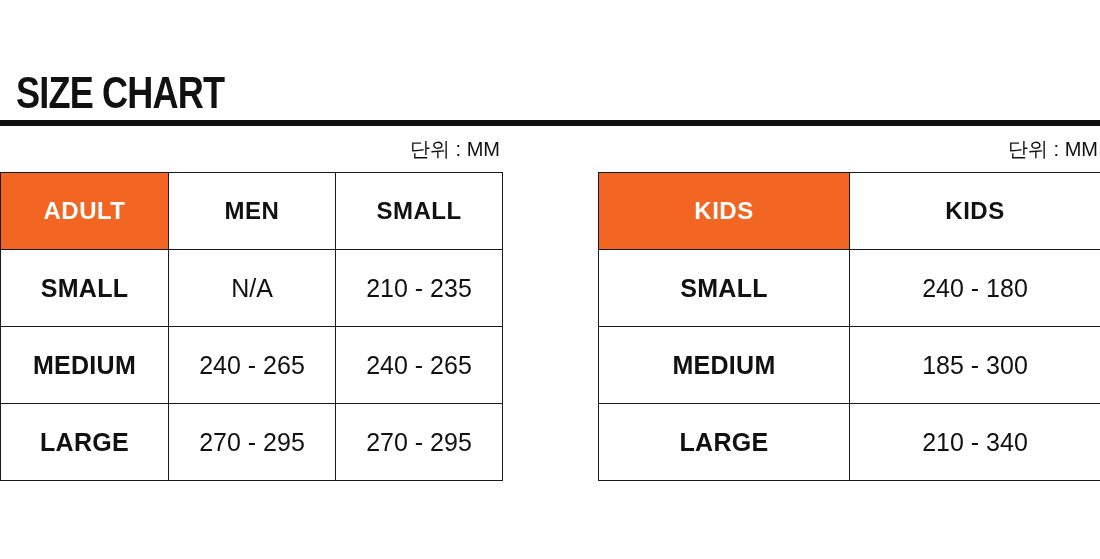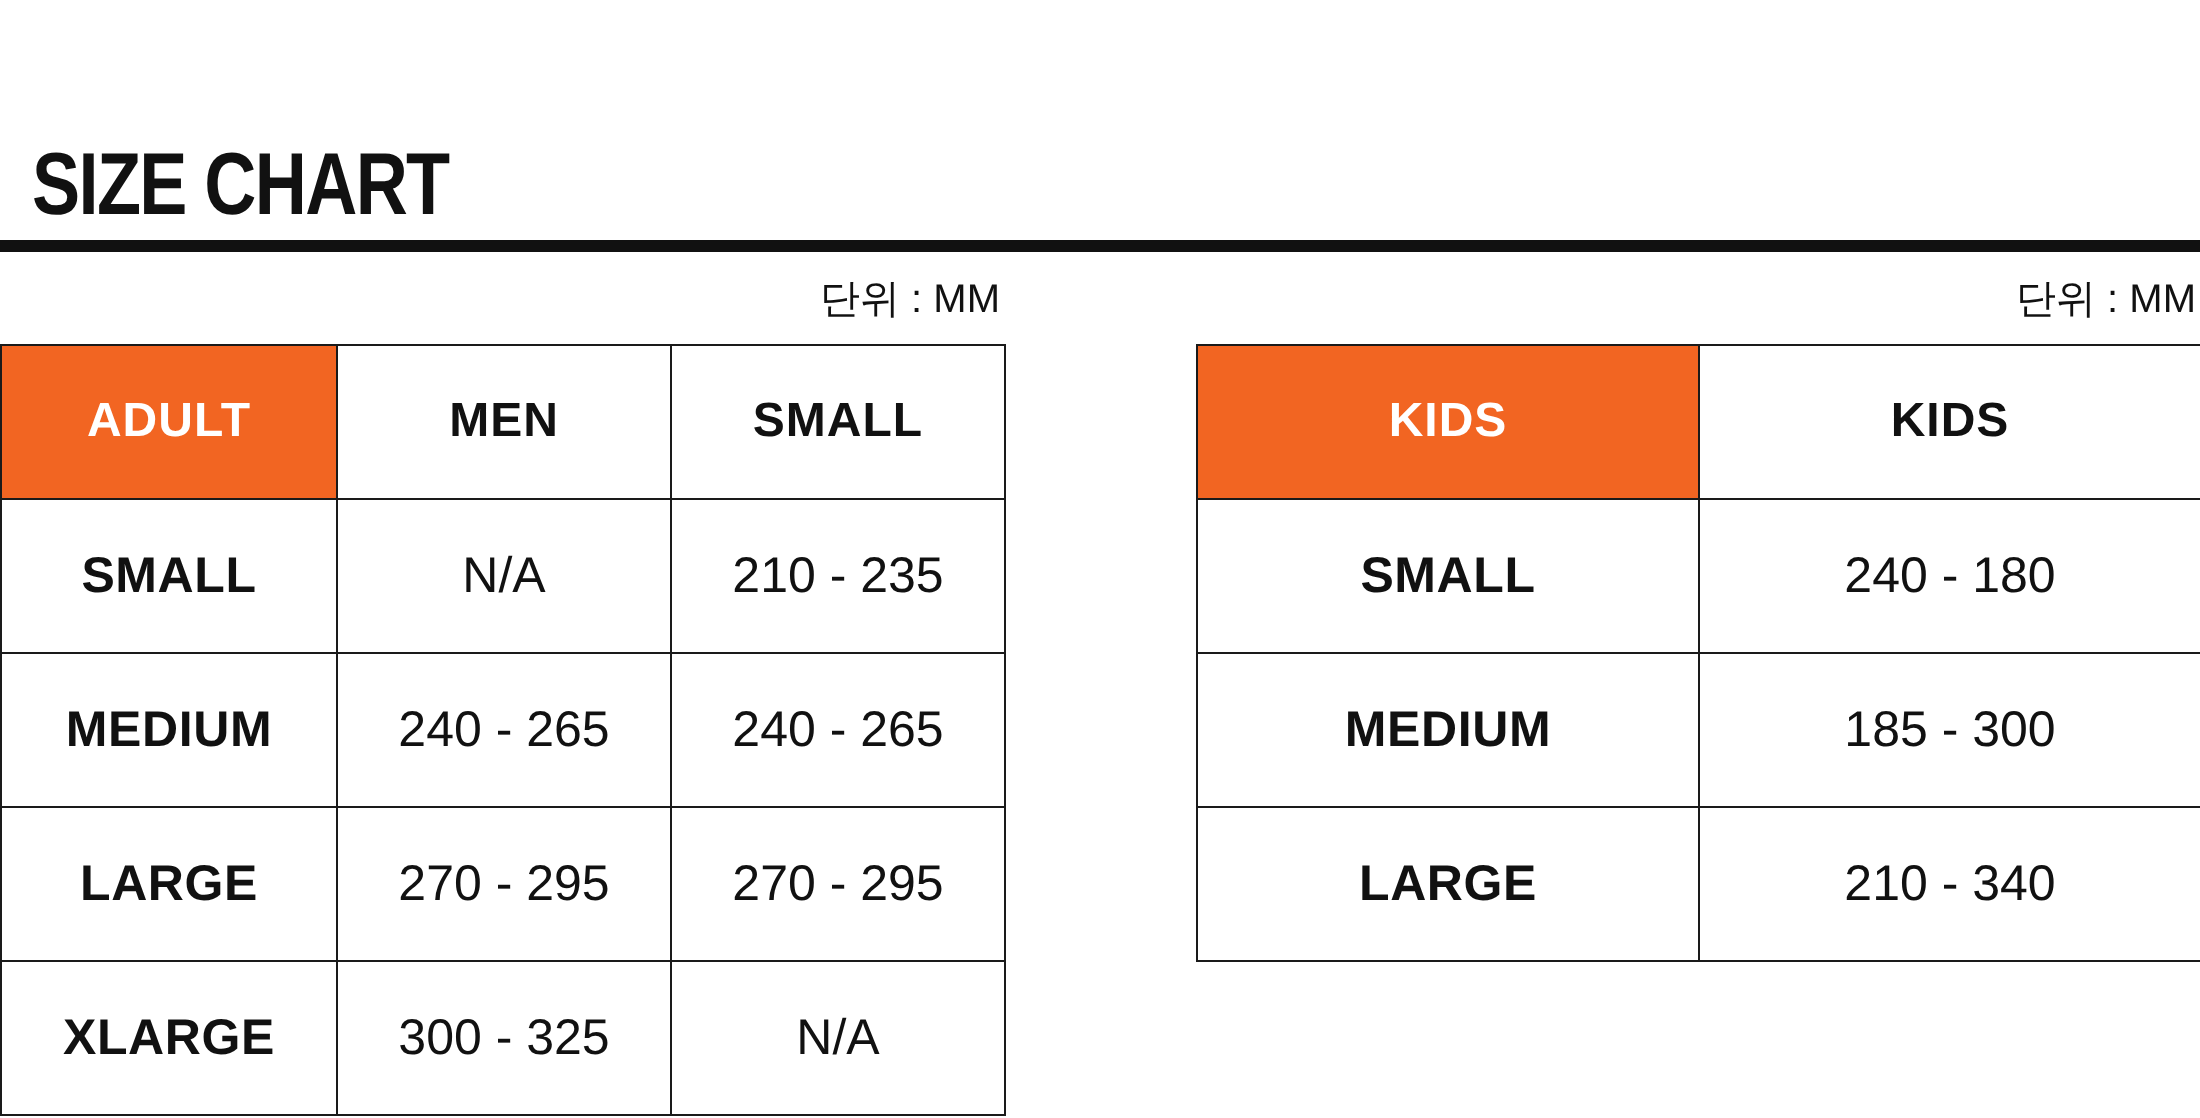--- a/index.html
+++ b/index.html
@@ -141,25 +141,20 @@
         <tr>
           <td class="row-label">MEDIUM</td>
           <td class="value">240 - 265</td>
           <td class="value">240 - 265</td>
         </tr>
         <tr>
           <td class="row-label">LARGE</td>
           <td class="value">270 - 295</td>
           <td class="value">270 - 295</td>
         </tr>
-        <tr>
-          <td class="row-label">XLARGE</td>
-          <td class="value">300 - 325</td>
-          <td class="value">N/A</td>
-        </tr>
       </tbody>
     </table>
   </div>
 
   <div class="table-wrap right">
     <div class="unit-label">단위 : MM</div>
     <table class="size-table">
       <colgroup>
           <col class="c1">
           <col class="c2">

